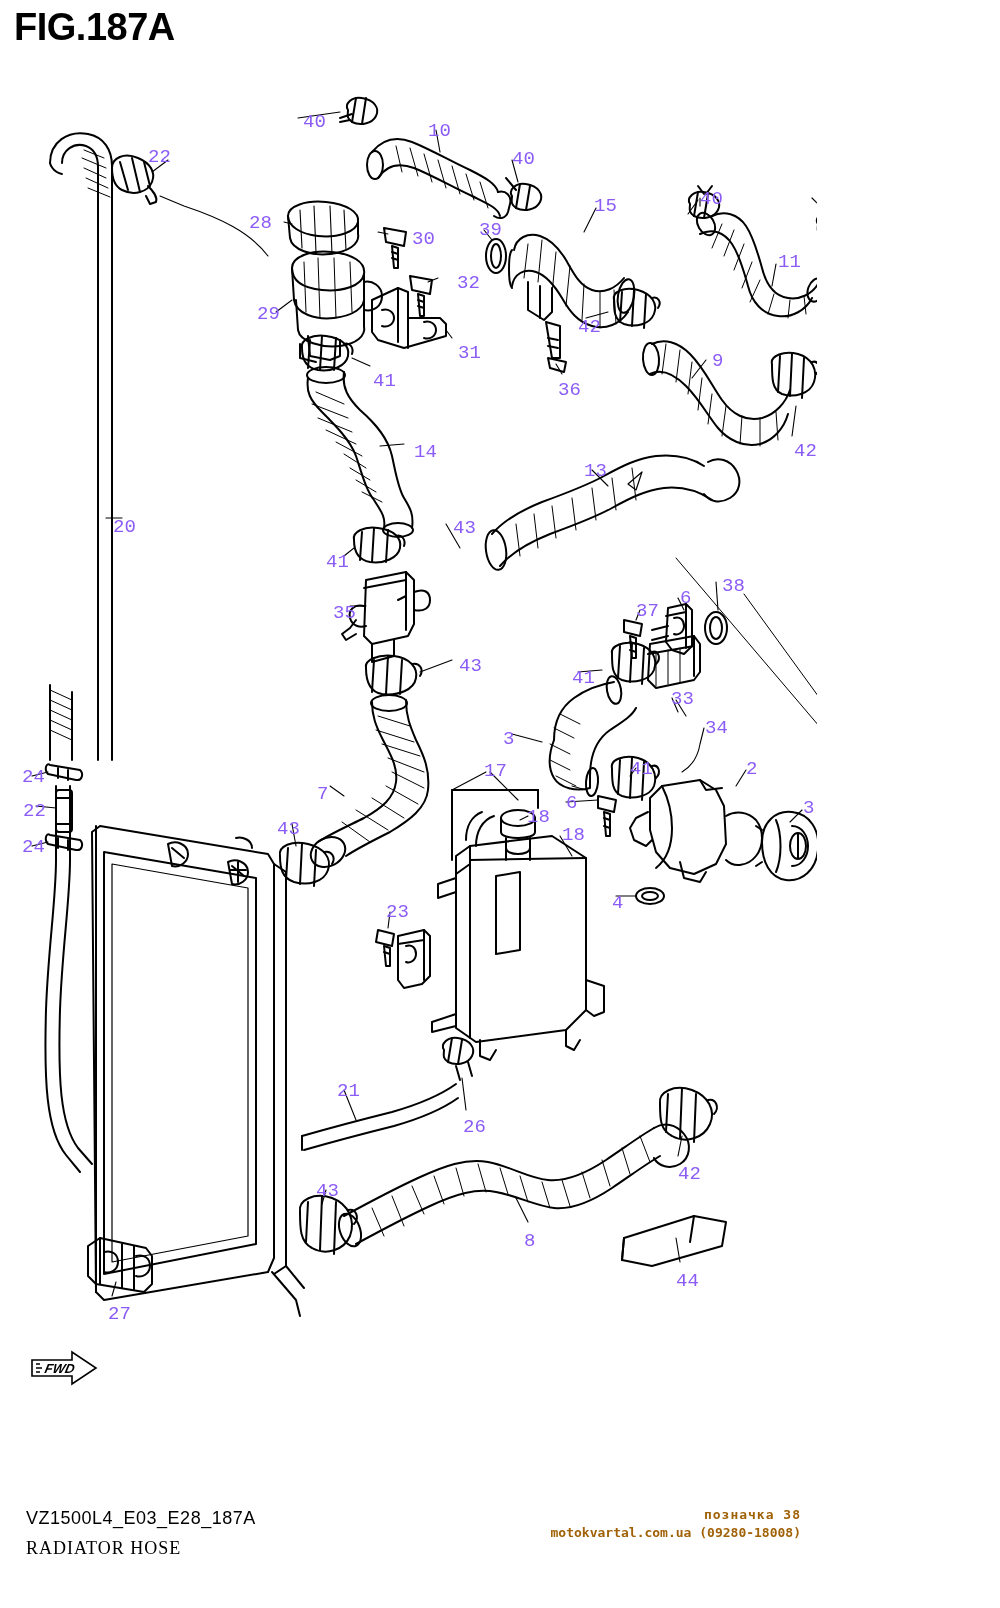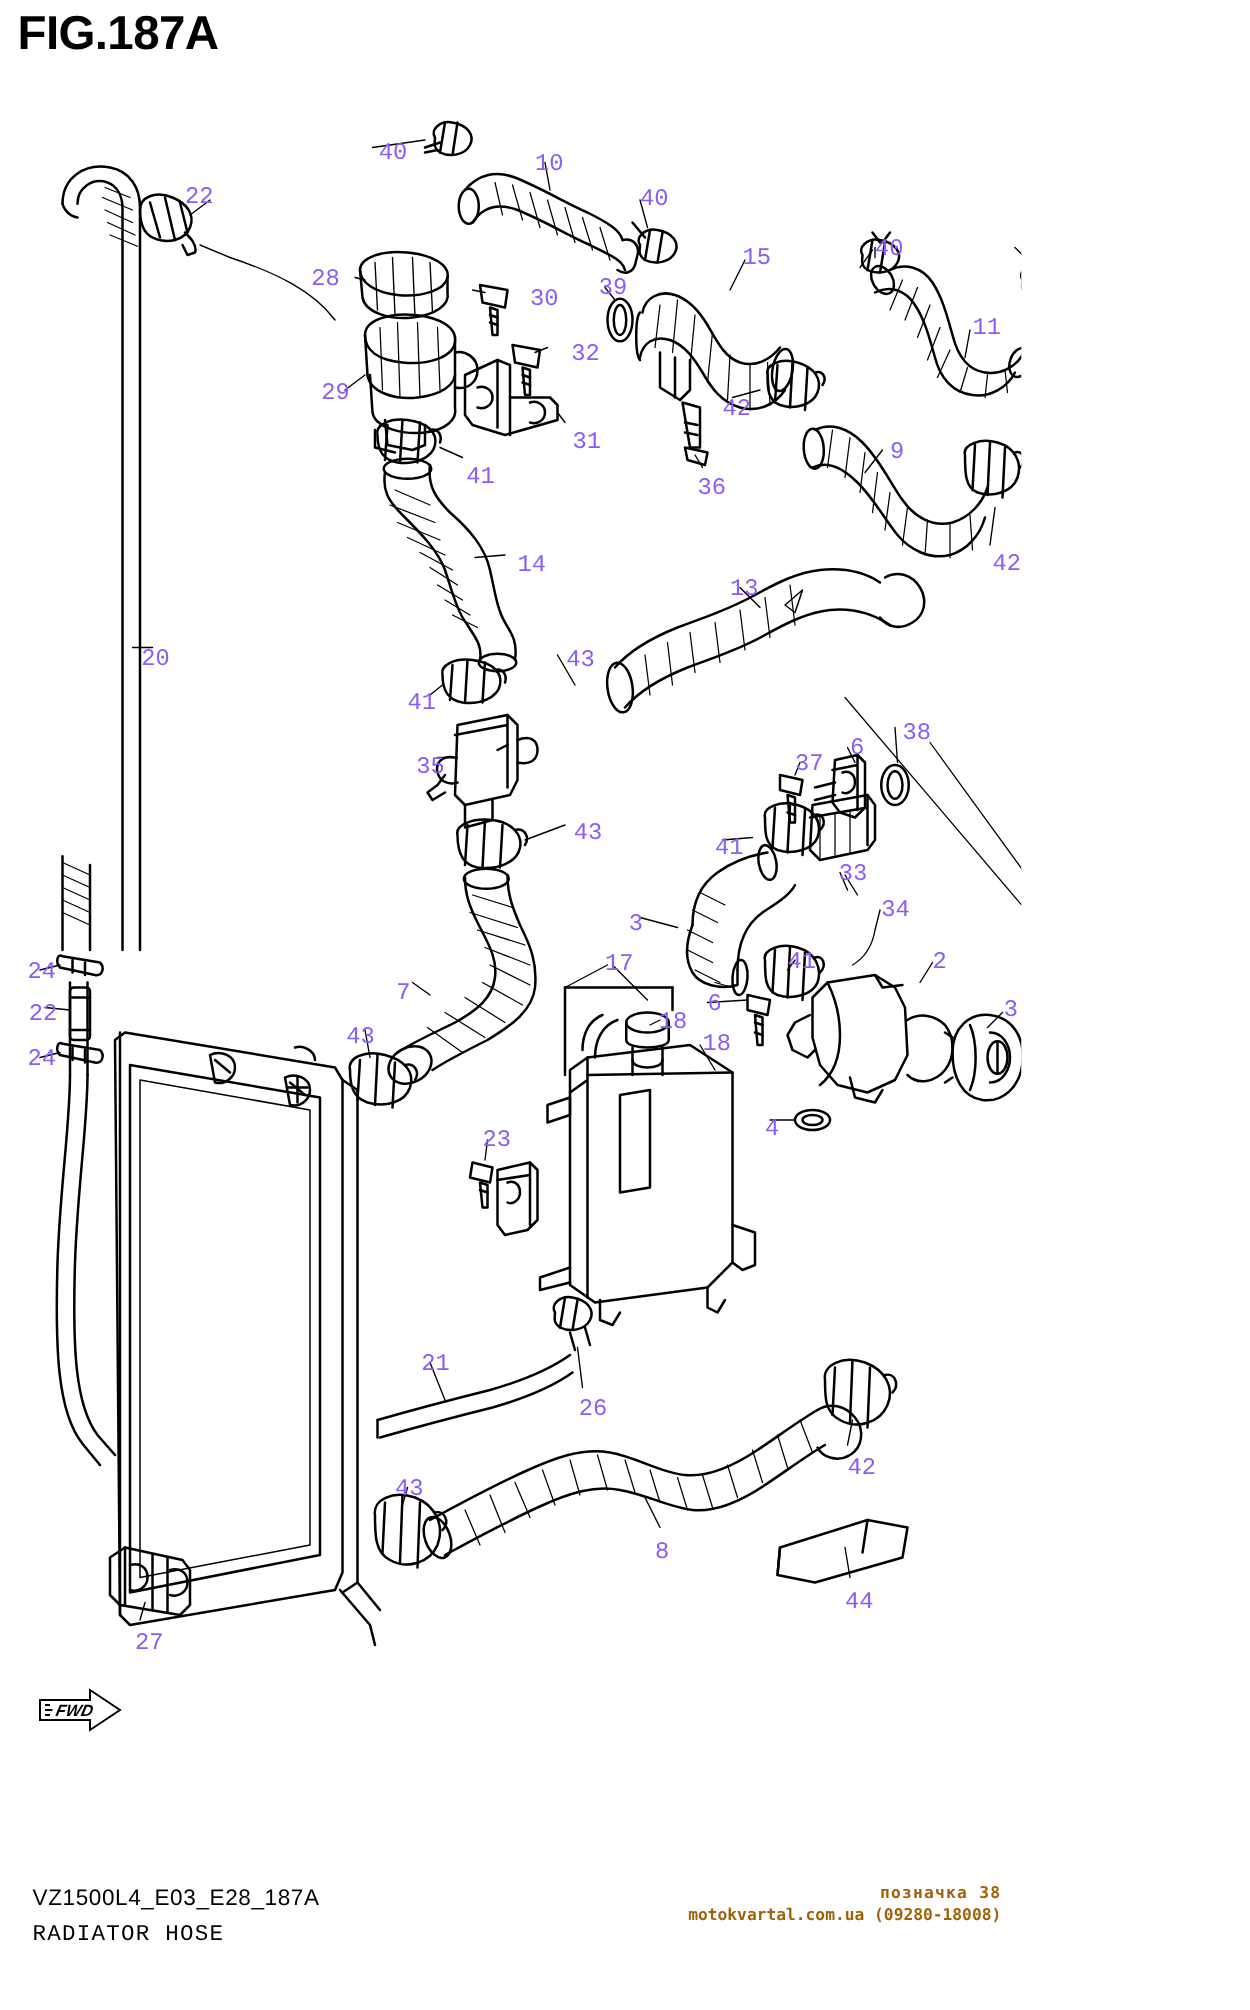--- a/index.html
+++ b/index.html
@@ -37,21 +37,21 @@
     font-size: 18px;
     letter-spacing: 0.5px;
     font-family: "Liberation Sans", sans-serif;
   }
   #footer-name {
     position: absolute;
     left: 26px;
     top: 1538px;
     font-size: 18px;
     letter-spacing: 1px;
-    font-family: Liberation Mono, monospace;
+    font-family: Liberation Serif, serif;
   }
   #watermark {
     position: absolute;
     right: 16px;
     top: 1506px;
     text-align: right;
     font-family: "DejaVu Sans Mono", monospace;
     font-size: 13px;
     font-weight: bold;
     color: #a16207;
@@ -551,21 +551,21 @@
   </div>
 
   <div id="callouts">
     <span class="callout" style="left:303px;top:113px">40</span>
     <span class="callout" style="left:428px;top:122px">10</span>
     <span class="callout" style="left:512px;top:150px">40</span>
     <span class="callout" style="left:700px;top:190px">40</span>
     <span class="callout" style="left:816px;top:190px">40</span>
     <span class="callout" style="left:148px;top:148px">22</span>
     <span class="callout" style="left:249px;top:214px">28</span>
-    <span class="callout" style="left:424px;top:230px">30</span>
+    <span class="callout" style="left:412px;top:230px">30</span>
     <span class="callout" style="left:479px;top:221px">39</span>
     <span class="callout" style="left:594px;top:197px">15</span>
     <span class="callout" style="left:778px;top:253px">11</span>
     <span class="callout" style="left:457px;top:274px">32</span>
     <span class="callout" style="left:257px;top:305px">29</span>
     <span class="callout" style="left:578px;top:318px">42</span>
     <span class="callout" style="left:458px;top:344px">31</span>
     <span class="callout" style="left:712px;top:352px">9</span>
     <span class="callout" style="left:373px;top:372px">41</span>
     <span class="callout" style="left:558px;top:381px">36</span>

